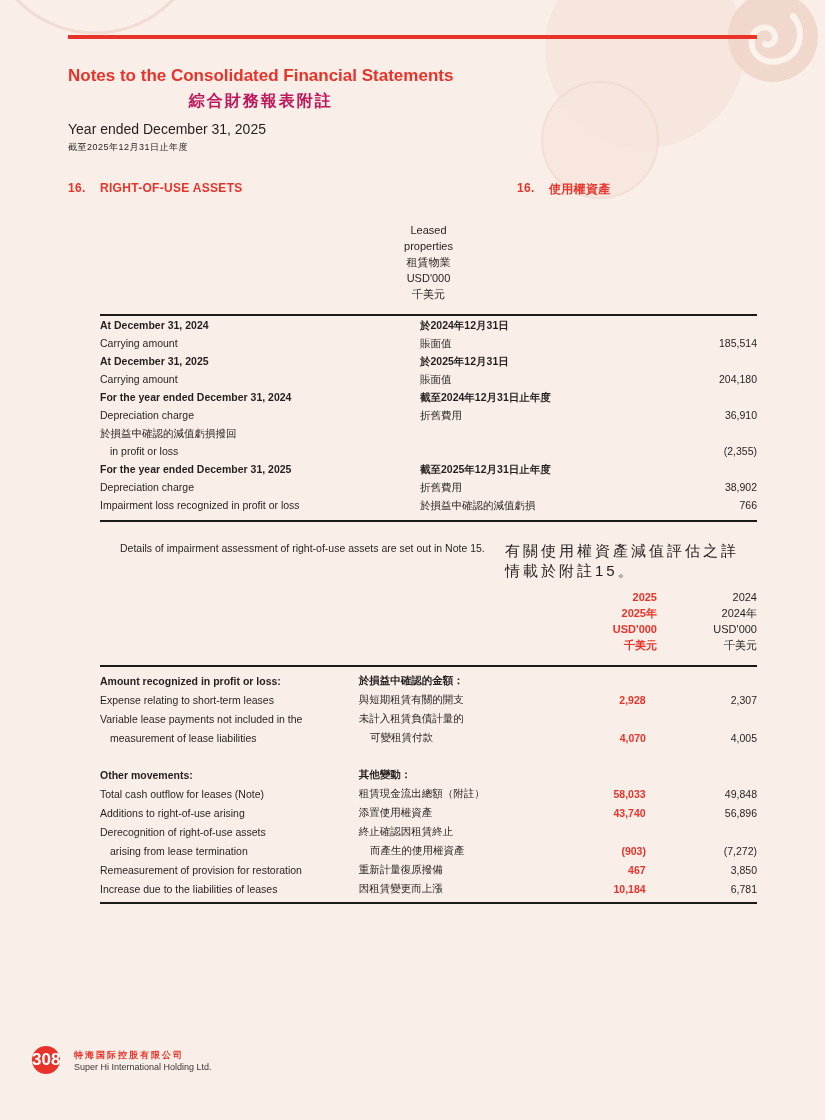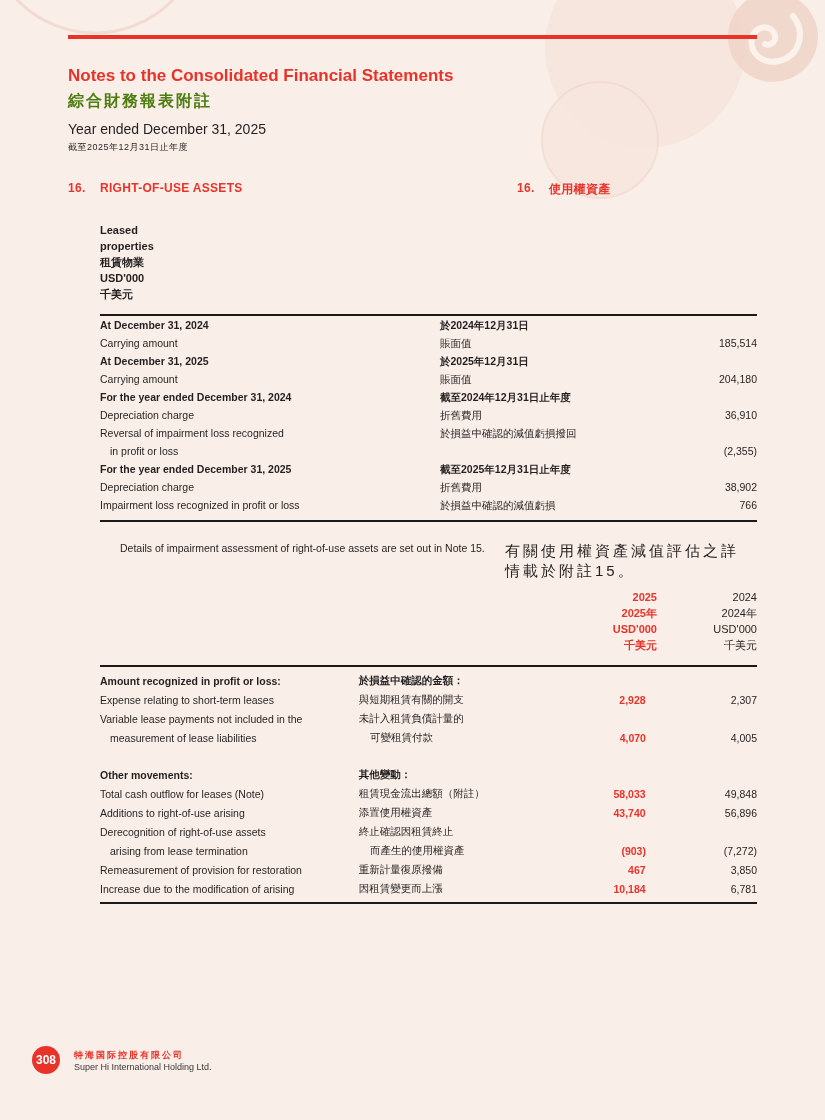--- a/index.html
+++ b/index.html
@@ -10,36 +10,36 @@
     color: #231f20; position: relative; overflow: hidden;
   }
   .page { position: relative; width: 825px; height: 1120px; }
 
   .decor { position: absolute; top: 0; left: 0; pointer-events: none; }
 
   .top-rule { position: absolute; left: 68px; top: 35px; width: 689px; height: 4px; background: #e8332a; }
 
   .hdr { position: absolute; left: 68px; top: 66px; }
   .title-en { color: #e8332a; font-size: 17px; font-weight: bold; }
-  .title-zh { color: #4d7c0f; font-size: 16px; font-weight: bold; letter-spacing: 2px; margin-top: 5px; }
+  .title-zh { color: #be185d; font-size: 16px; font-weight: bold; letter-spacing: 2px; margin-top: 5px; text-align: center; }
   .period-en { font-size: 14px; margin-top: 9px; }
   .period-zh { font-size: 9px; margin-top: 4px; letter-spacing: 0.5px; }
 
   .sections { position: absolute; left: 68px; top: 181px; width: 689px; display: flex; }
   .sec { display: flex; color: #e8332a; font-weight: bold; font-size: 12px; letter-spacing: 0.3px; }
   .sec-left { width: 449px; }
   .sec-num { width: 32px; }
 
   
   .table1 { position: absolute; left: 100px; top: 222px; width: 657px; }
-  .t1-head { text-align: left; font-size: 11px; font-weight: bold; line-height: 16px; }
+  .t1-head { text-align: center; font-size: 11px; font-weight: normal; line-height: 16px; }
   .t1-body { margin-top: 12px; border-top: 2px solid #1a1a1a; border-bottom: 2px solid #1a1a1a; padding: 3px 0; }
   .t1r { display: flex; height: 18px; align-items: flex-start; font-size: 10.5px; }
   .t1r .c-en { width: 320px; }
-  .t1r .c-zh { width: 217px; margin-left: 20px; }
+  .t1r .c-zh { width: 217px; }
   .t1r .c-val { flex: 1; text-align: right; }
   .t1r.bold { font-weight: bold; }
   .t1r.ind .c-en { padding-left: 10px; }
 
   
   .note { position: absolute; left: 100px; top: 541px; width: 657px; font-size: 10.5px; line-height: 15px; }
   .note-en { width: 394px; margin-left: 20px; }
   .note-zh { position: absolute; left: 405px; top: 0; width: 240px; letter-spacing: 3px; font-size: 15px; line-height: 20px; }
 
   
@@ -55,21 +55,21 @@
   .t2r .c-v2 { width: 100px; text-align: right; }
   .t2r.bold .c-en, .t2r.bold .c-zh { font-weight: bold; }
   .t2r.ind .c-en { padding-left: 10px; }
   .t2r.ind .c-zh { padding-left: 11px; }
   .t2-spacer { height: 18px; }
 
   
   .footer { position: absolute; left: 32px; top: 1046px; display: flex; align-items: center; }
   .page-badge {
     width: 28px; height: 28px; border-radius: 50%; background: #e8332a;
-    color: #ffffff; font-size: 12px; font-weight: bold; line-height: 28px; text-align: center;
+    color: #ffffff; font-size: 17px; font-weight: bold; line-height: 28px; text-align: center;
   }
   .company { margin-left: 14px; }
   .company-zh { color: #e8332a; font-weight: bold; font-size: 9px; letter-spacing: 2px; }
   .company-en { color: #3a3636; font-size: 9px; }
 </style>
 </head>
 <body>
 
 <div class="page">
 
@@ -136,21 +136,20 @@
         <span class="c-en">For the year ended December 31, 2024</span>
         <span class="c-zh">截至2024年12月31日止年度</span>
         <span class="c-val"></span>
       </div>
       <div class="t1r">
         <span class="c-en">Depreciation charge</span>
         <span class="c-zh">折舊費用</span>
         <span class="c-val">36,910</span>
       </div>
       <div class="t1r">
-        <span class="c-en">Reversal of impairment loss recognized</span>
         <span class="c-zh">於損益中確認的減值虧損撥回</span>
         <span class="c-val"></span>
       </div>
       <div class="t1r ind">
         <span class="c-en">in profit or loss</span>
         <span class="c-zh"></span>
         <span class="c-val">(2,355)</span>
       </div>
       <div class="t1r bold">
         <span class="c-en">For the year ended December 31, 2025</span>
@@ -250,21 +249,21 @@
         <span class="c-v1">(903)</span>
         <span class="c-v2">(7,272)</span>
       </div>
       <div class="t2r">
         <span class="c-en">Remeasurement of provision for restoration</span>
         <span class="c-zh">重新計量復原撥備</span>
         <span class="c-v1">467</span>
         <span class="c-v2">3,850</span>
       </div>
       <div class="t2r">
-        <span class="c-en">Increase due to the modification of arising</span>
+        <span class="c-en">Increase due to the liabilities of leases</span>
         <span class="c-zh">因租賃變更而上漲</span>
         <span class="c-v1">10,184</span>
         <span class="c-v2">6,781</span>
       </div>
     </div>
   </div>
 
   <div class="footer">
     <div class="page-badge">308</div>
     <div class="company">

